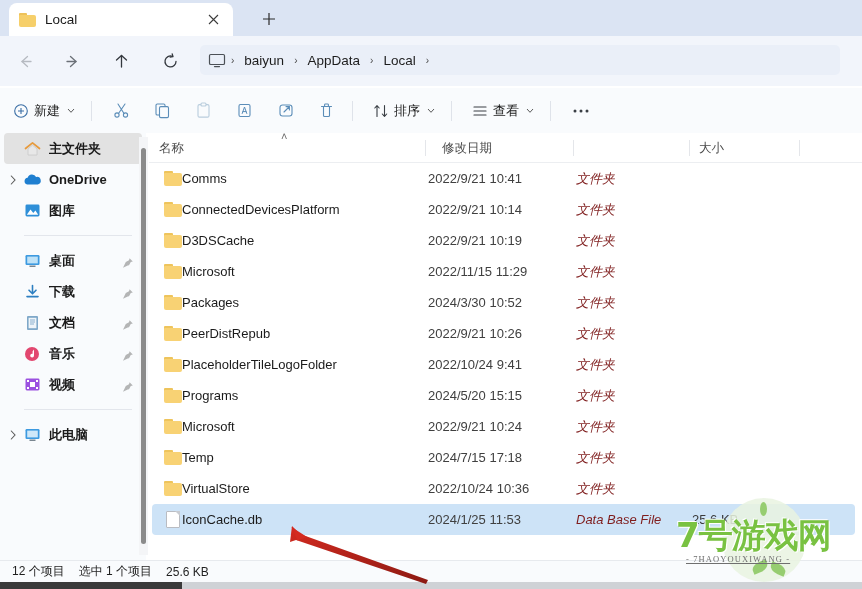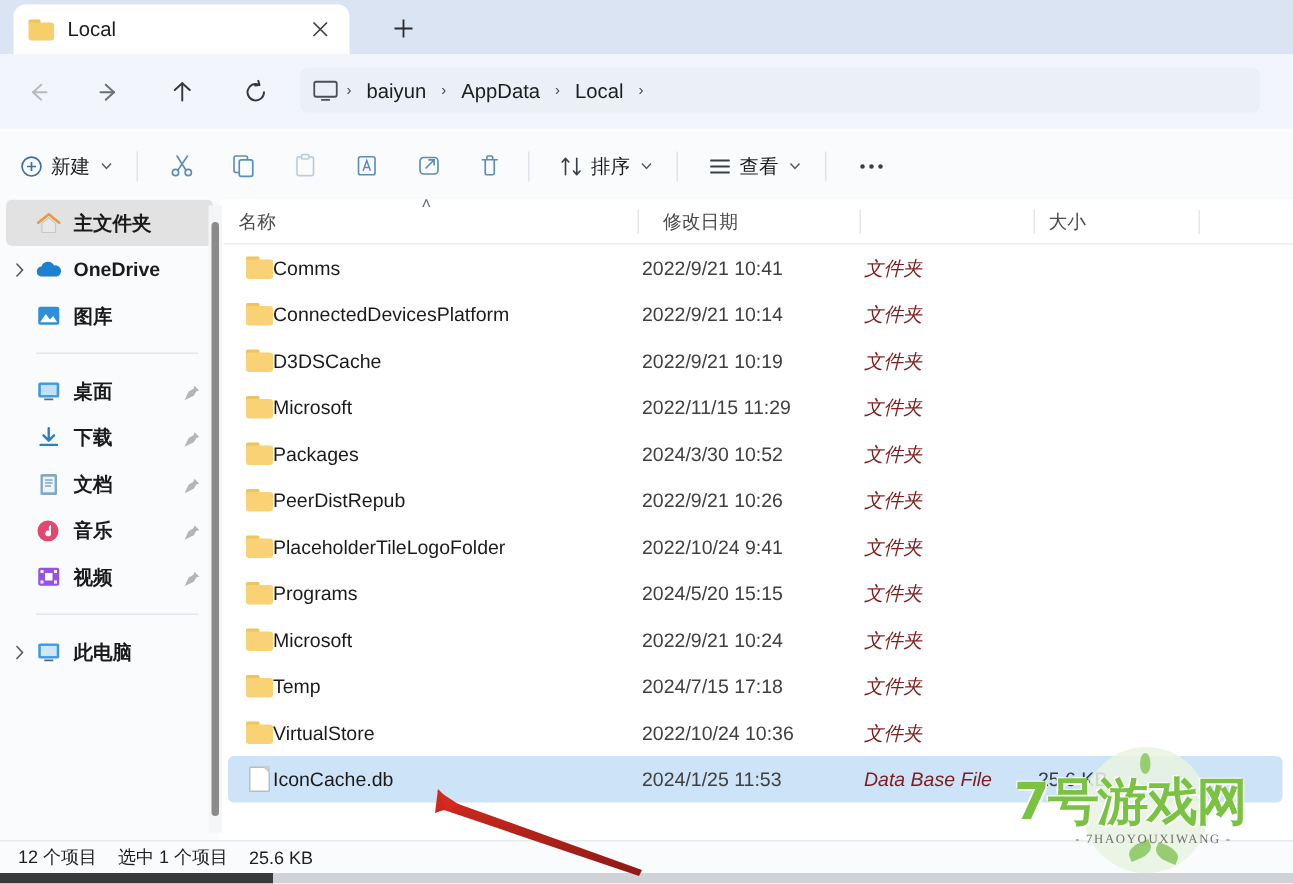--- a/index.html
+++ b/index.html
@@ -221,21 +221,22 @@
     position:absolute; left:0px; top:22px; width:186px;
     font-family:"DejaVu Sans", sans-serif;
     font-size:34px; font-weight:bold; color:#79c242;
     letter-spacing:-1px; line-height:1;
     text-shadow: 1px 1px 0 #ffffff, -1px -1px 0 #ffffff;
   }
   .wm-sub {
     position:absolute; left:10px; top:58px; width:166px;
     font-family:"Liberation Serif", serif;
     font-size:8.5px; color:#6f6f6f; letter-spacing:1.1px;
-    text-align:center;
+    text-align:left;
+    text-decoration:underline;
   }
   .wm-leaf {
     position:absolute; background:#8dc963; opacity:.9;
   }
 
   
   .annot { position:absolute; left:270px; top:520px; width:170px; height:66px; }
 </style>
 </head>
 <body>

